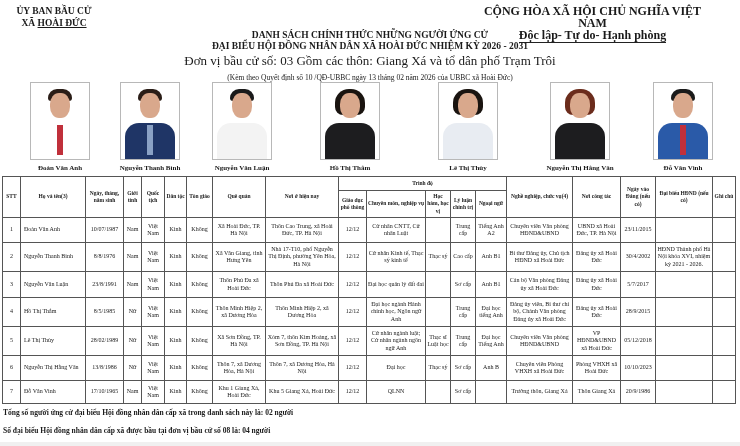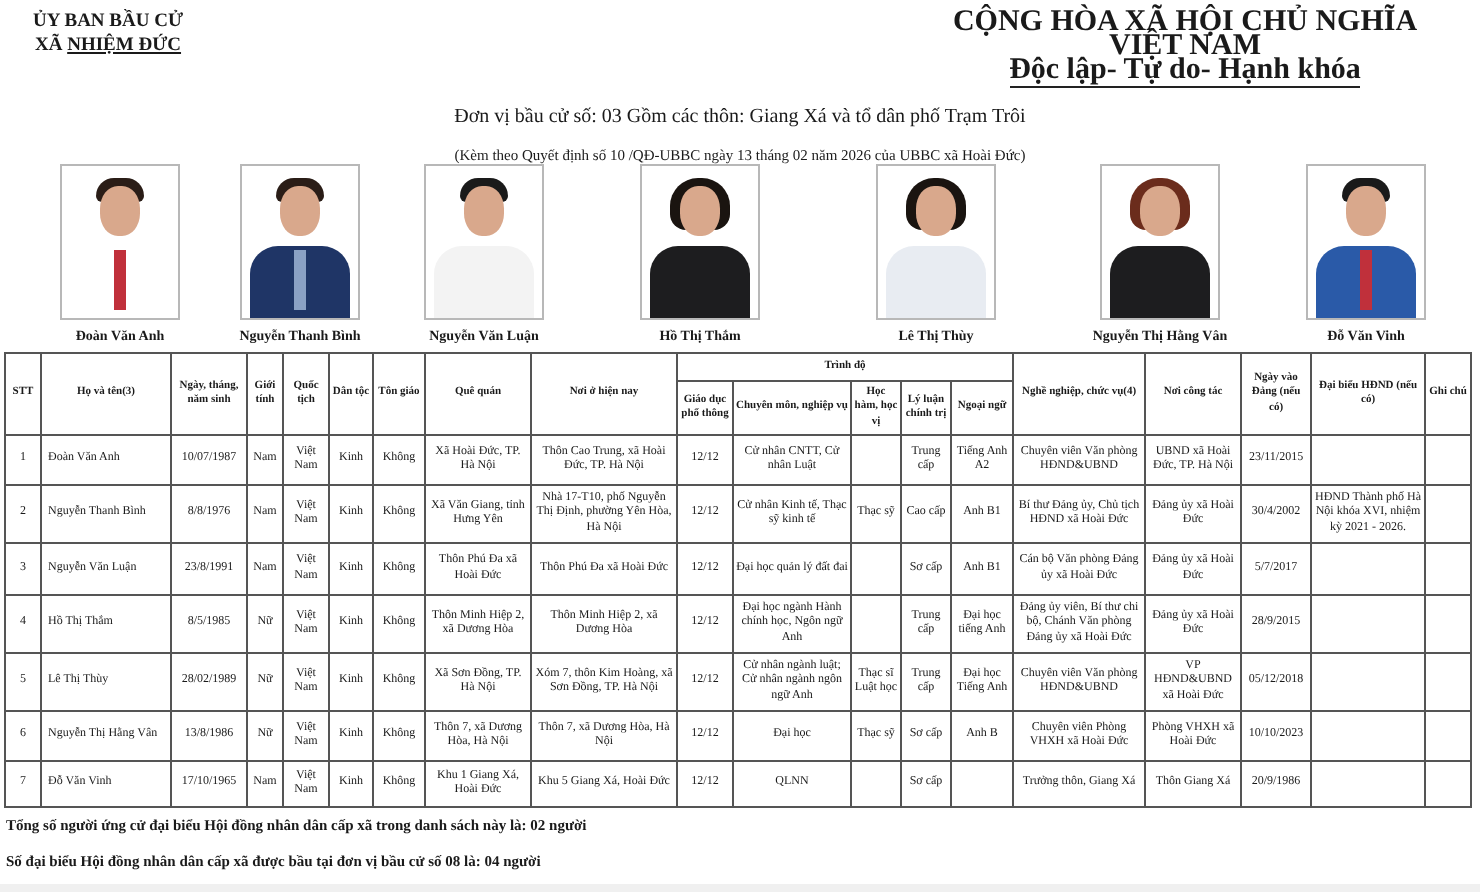--- a/index.html
+++ b/index.html
@@ -3,24 +3,24 @@
 <meta charset="utf-8">
 <style>
   html, body { margin:0; padding:0; background:#ffffff; }
   body { width:740px; height:446px; position:relative; overflow:hidden;
          font-family:"Liberation Serif", "DejaVu Serif", serif; color:#1a1a1a; }
   .abs { position:absolute; }
   .bold { font-weight:bold; }
   .center { text-align:center; }
   #left-head { left:0; top:5px; width:108px; font-size:9.5px; line-height:12px; }
   #left-head .u { text-decoration:underline; text-decoration-thickness:1px; }
-  #right-head { left:470px; top:5px; width:245px; font-size:15px; line-height:12px; }
+  #right-head { left:470px; top:5px; width:245px; font-size:12px; line-height:12px; }
   #right-head .motto span { border-bottom:1px solid #222; padding-bottom:0px; }
   #title { left:180px; top:30px; width:380px; font-size:9.5px; line-height:11px; }
-  #subtitle { left:180px; top:53px; width:380px; font-size:10px; }
+  #subtitle { left:180px; top:53px; width:380px; font-size:13px; }
   #attach { left:180px; top:73px; width:380px; font-size:7.5px; }
   .photo-card { position:absolute; top:82px; width:80px; }
   .photo { width:58px; height:76px; margin:0 auto; border:1px solid #b8b8b8; background:#f4f4f4; position:relative; overflow:hidden; }
   .photo .bg { position:absolute; left:0; top:0; right:0; bottom:0; background:#ffffff; }
   .photo .head { position:absolute; left:19px; top:10px; width:20px; height:25px; border-radius:45%; background:#d9a88c; }
   .photo .hair { position:absolute; left:17px; top:6px; width:24px; height:12px; border-radius:12px 12px 4px 4px; background:#2a1d17; }
   .photo .body { position:absolute; left:4px; top:40px; width:50px; height:40px; border-radius:14px 14px 0 0; }
   .photo .tie { position:absolute; left:26px; top:42px; width:6px; height:30px; background:#c0303b; }
   .photo-name { margin-top:4px; font-size:7px; font-weight:bold; text-align:center; white-space:nowrap; }
   table#cand { position:absolute; left:2px; top:176px; width:734px; border-collapse:collapse; table-layout:fixed; font-size:6px; line-height:7.5px; }
@@ -29,29 +29,31 @@
   #cand td.name { text-align:left; padding-left:3px; }
   #footer1 { left:3px; top:408px; font-size:7.5px; font-weight:bold; }
   #footer2 { left:3px; top:426px; font-size:7.5px; font-weight:bold; }
   #bottom-strip { left:0; top:442px; width:740px; height:4px; background:#f0f0f0; }
 </style>
 </head>
 <body>
 
 <div id="left-head" class="abs bold center">
   <div>ỦY BAN BẦU CỬ</div>
-  <div><span>XÃ </span><span class="u">NHIỆM ĐỨC</span></div>
+  <div><span>XÃ </span><span class="u">HOÀI ĐỨC</span></div>
 </div>
 
 <div id="right-head" class="abs bold center">
   <div>CỘNG HÒA XÃ HỘI CHỦ NGHĨA VIỆT NAM</div>
-  <div class="motto"><span>Độc lập- Tự do- Hạnh khóa</span></div>
+  <div class="motto"><span>Độc lập- Tự do- Hạnh phòng</span></div>
 </div>
 
 <div id="title" class="abs bold center">
+  <div>DANH SÁCH CHÍNH THỨC NHỮNG NGƯỜI ỨNG CỬ</div>
+  <div>ĐẠI BIỂU HỘI ĐỒNG NHÂN DÂN XÃ HOÀI ĐỨC NHIỆM KỲ 2026 - 2031</div>
 </div>
 <div id="subtitle" class="abs center">Đơn vị bầu cử số: 03 Gồm các thôn: Giang Xá và tổ dân phố Trạm Trôi</div>
 <div id="attach" class="abs center">(Kèm theo Quyết định số 10 /QĐ-UBBC ngày 13 tháng 02 năm 2026 của UBBC xã Hoài Đức)</div>
 
 <div id="photos">
     <div class="photo-card" style="left: 20px;">
       <div class="photo">
         <div class="bg"></div>
         <div class="body" style="background:#ffffff"></div>
         <div class="tie" style="background:#c0303b"></div>

